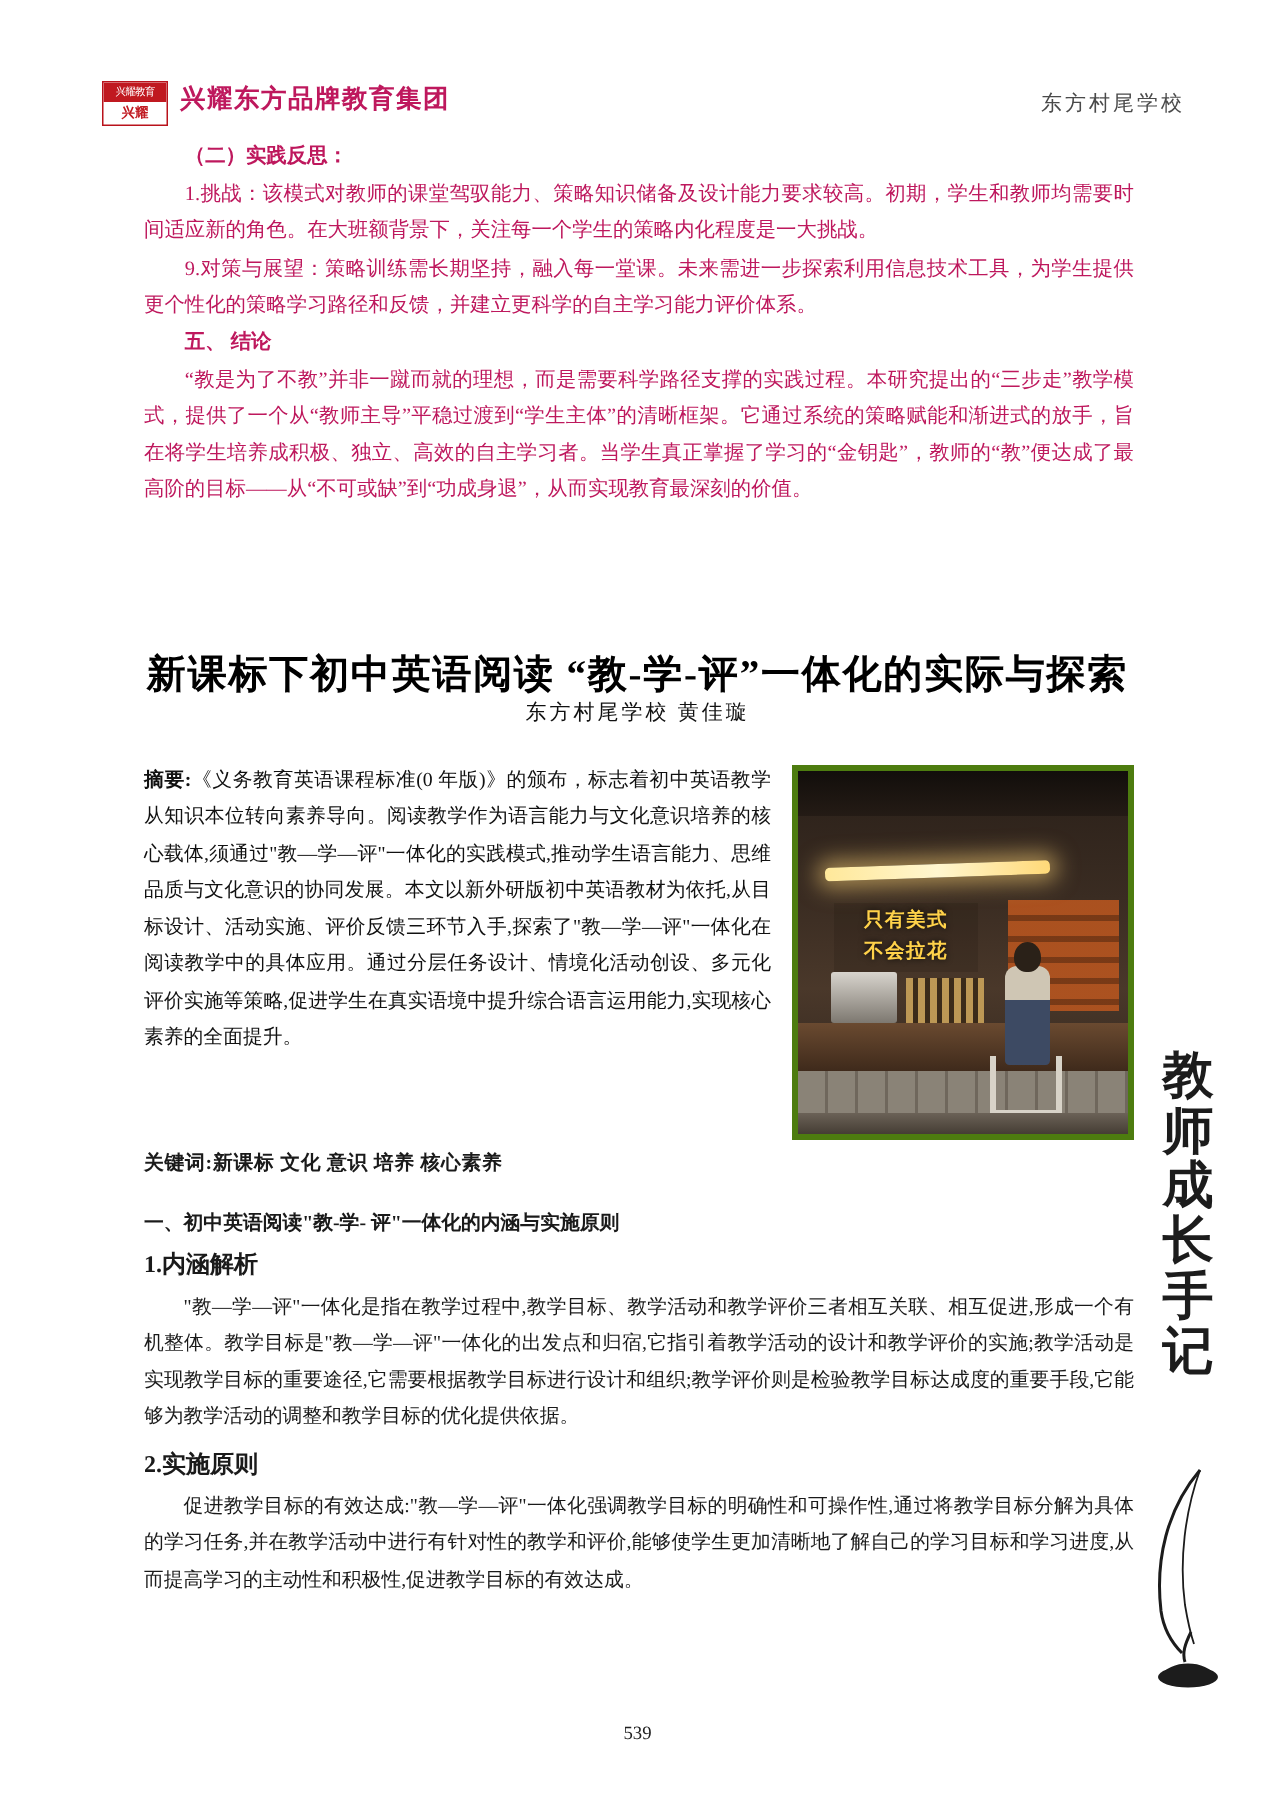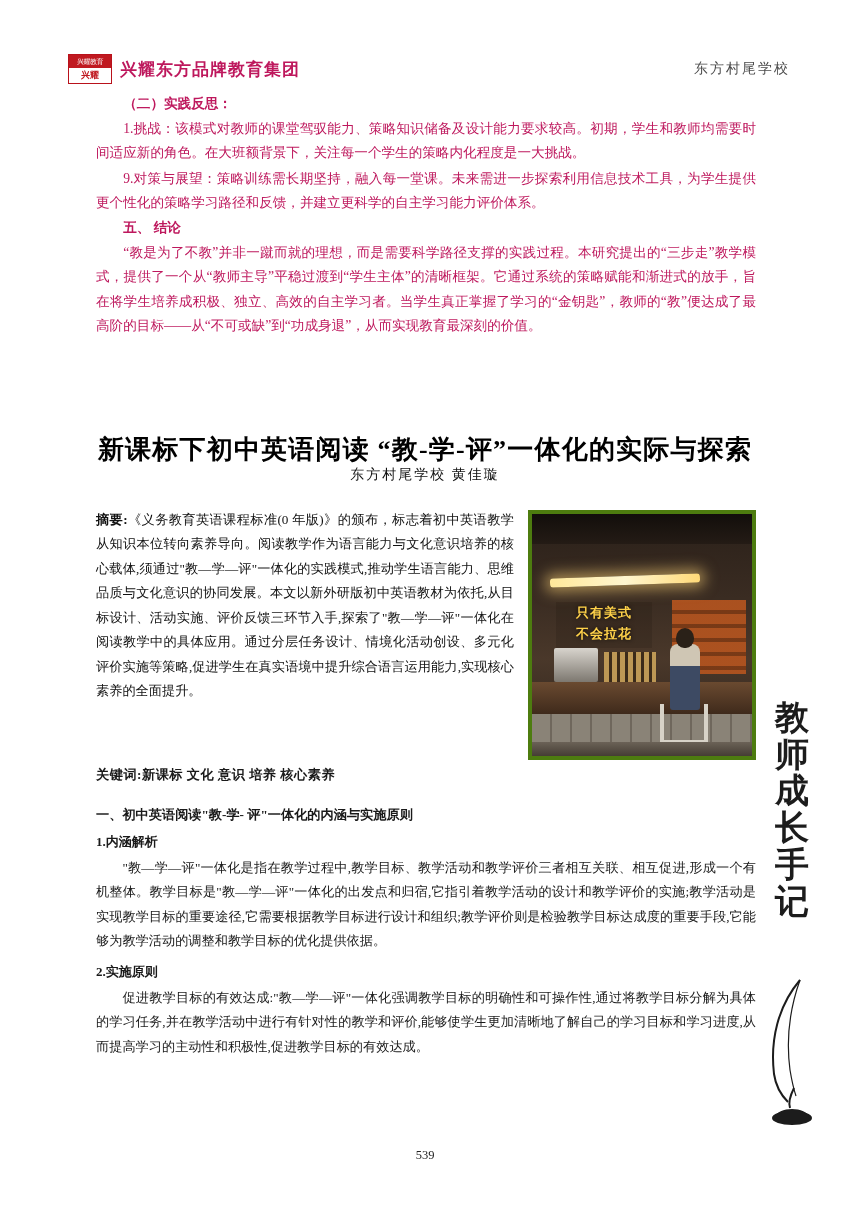--- a/index.html
+++ b/index.html
@@ -29,21 +29,21 @@
     top: 52px;
     left: 68px;
     right: 60px;
     height: 34px;
     display: flex;
     align-items: center;
     justify-content: space-between;
   }
   .header-left {
     display: flex;
-    align-items: center;
+    align-items: flex-start;
     gap: 8px;
   }
   .logo-mark {
     width: 44px;
     height: 30px;
     position: relative;
     border: 1px solid #b9121b;
     box-sizing: border-box;
     background: #ffffff;
     overflow: hidden;
@@ -237,21 +237,21 @@
     letter-spacing: 0.5px;
   }
 
   .h1-line {
     margin-top: 22px;
     font-size: 13.2px;
     font-weight: bold;
   }
   .h2-line {
     margin-top: 9px;
-    font-size: 13px;
+    font-size: 16px;
     font-weight: bold;
   }
   .para {
     margin-top: 5px;
     font-size: 13.2px;
     line-height: 1.85;
     text-align: justify;
     text-indent: 2em;
   }
 

